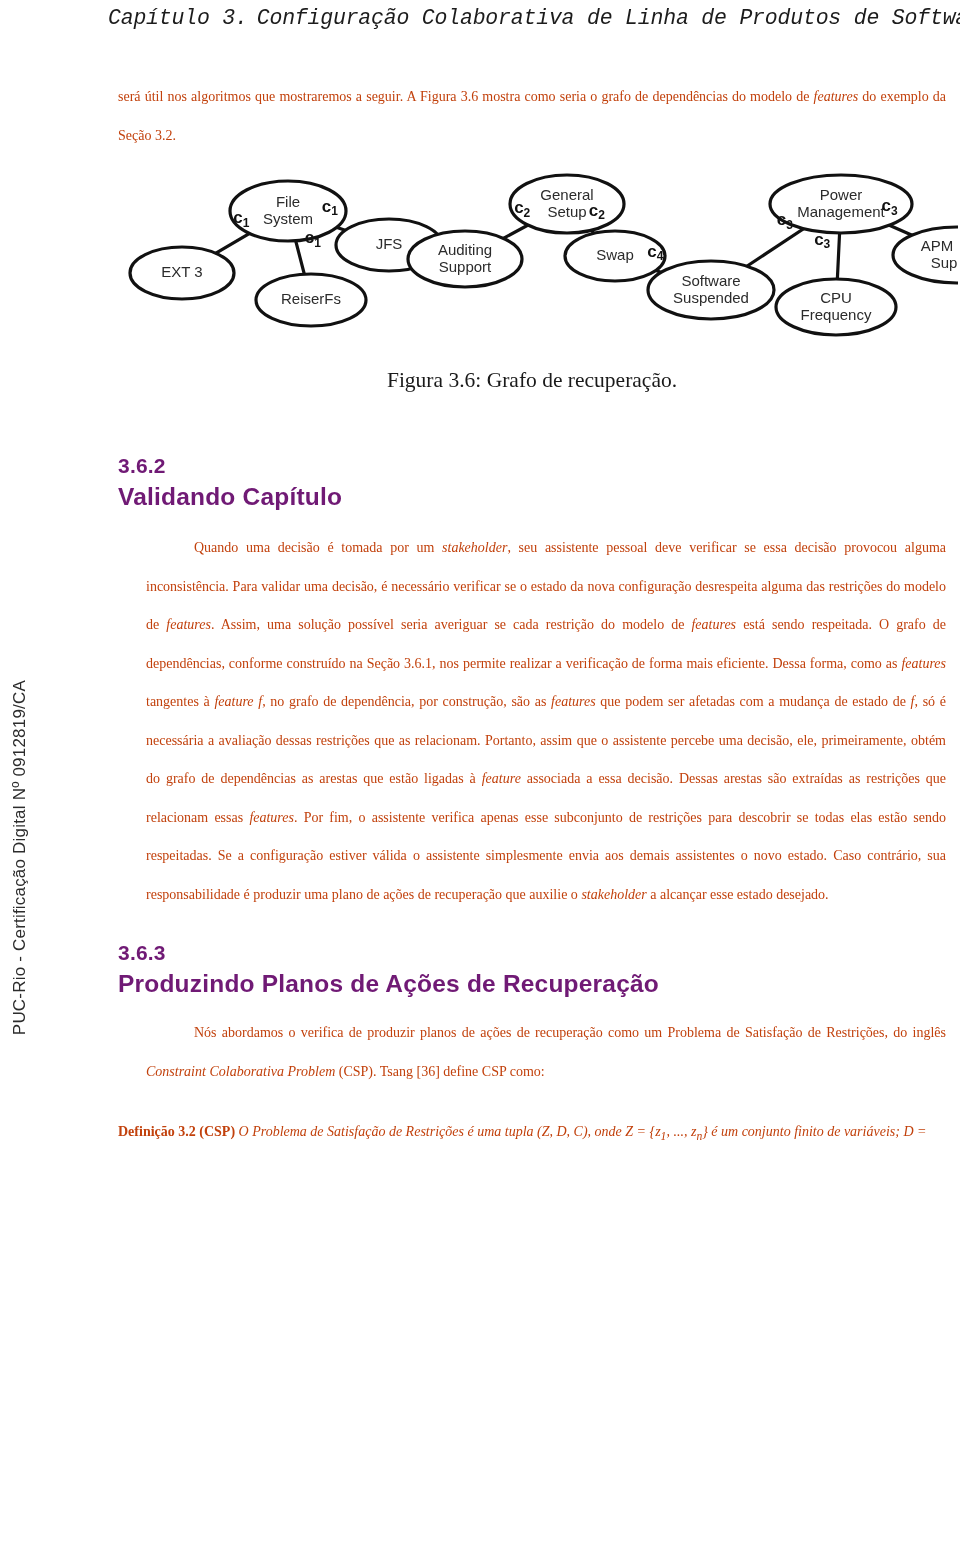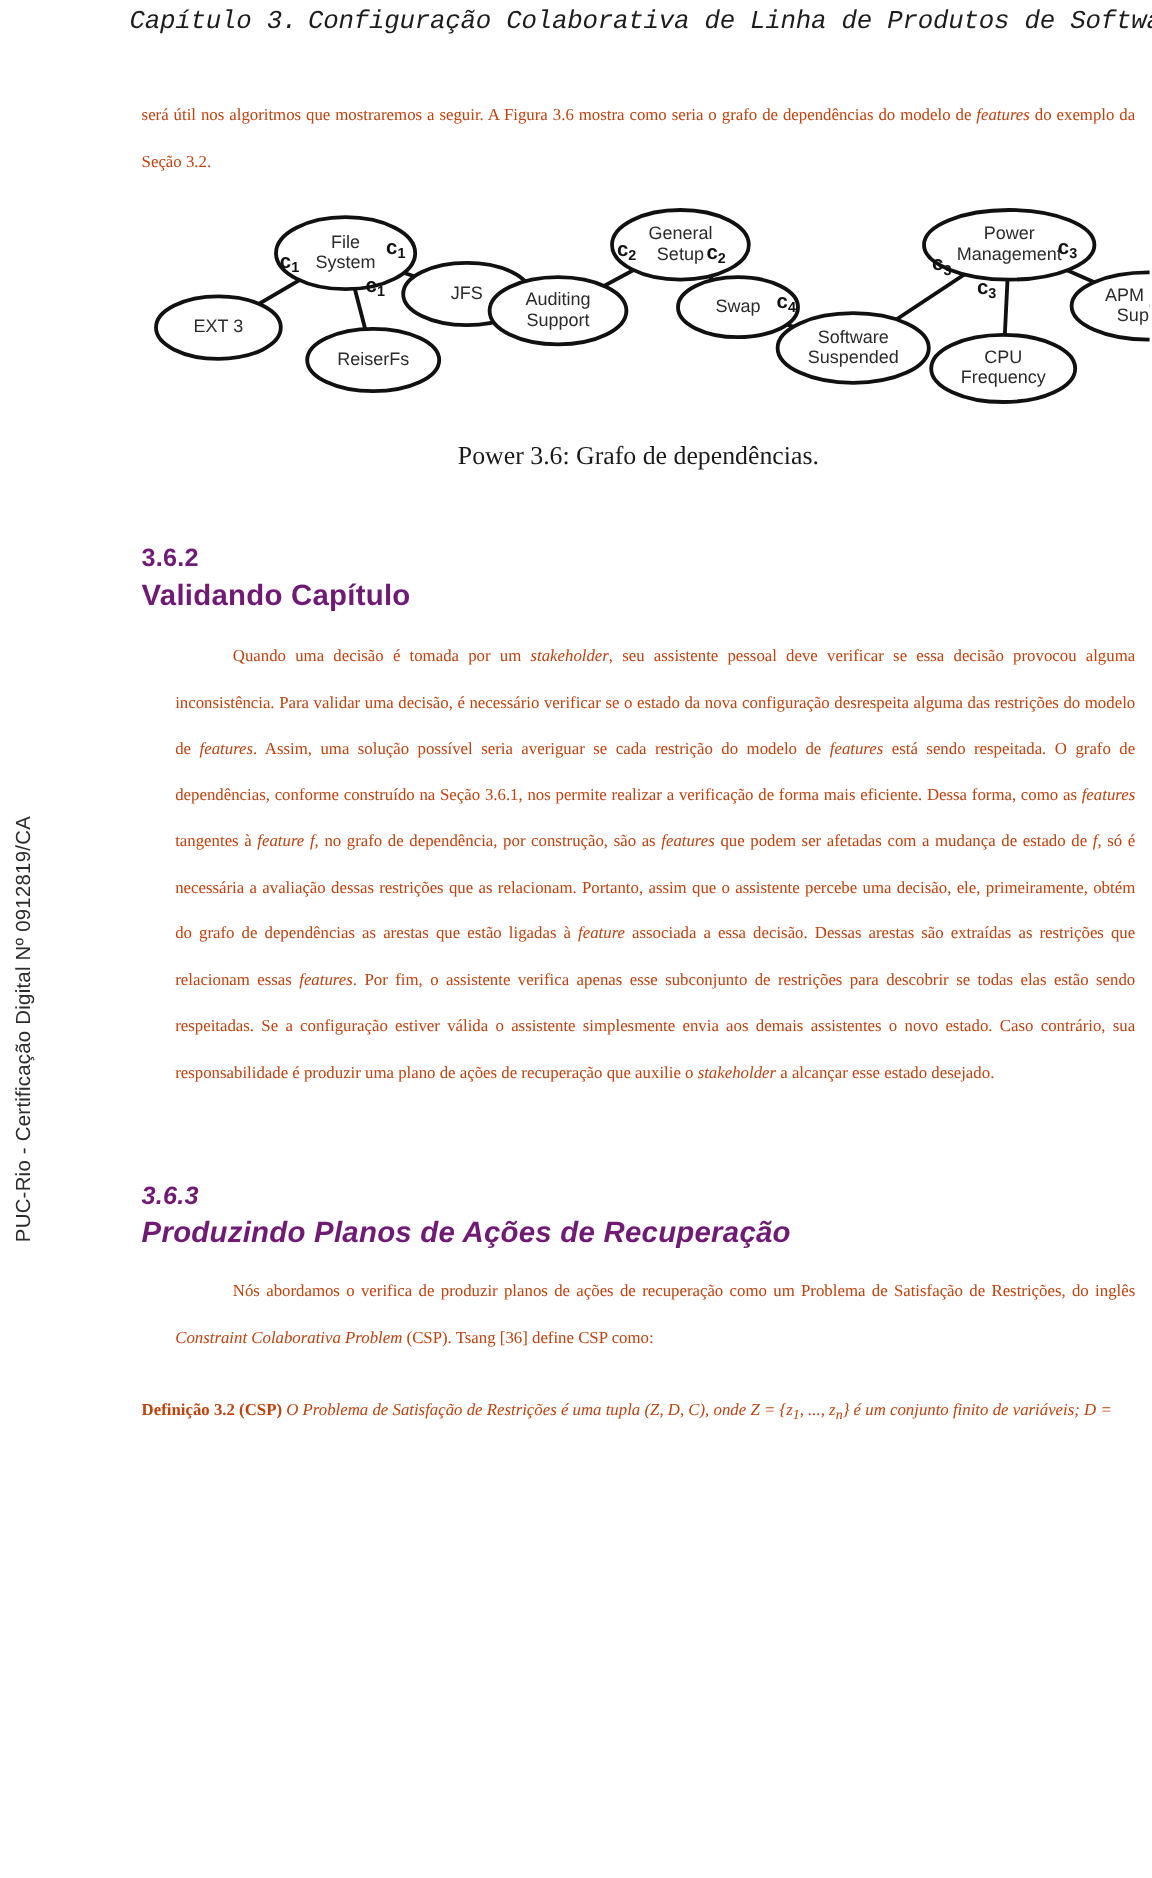--- a/index.html
+++ b/index.html
@@ -197,31 +197,31 @@
             <text x="221.78370457138166" y="38.128407008542766" text-anchor="middle" dominant-baseline="middle" font-family="&quot;Liberation Sans&quot;, sans-serif" font-size="17" font-weight="bold" fill="#111">c<tspan font-size="12" dy="5">1</tspan></text>
             <text x="414.211556280828" y="39.83670437535384" text-anchor="middle" dominant-baseline="middle" font-family="&quot;Liberation Sans&quot;, sans-serif" font-size="17" font-weight="bold" fill="#111">c<tspan font-size="12" dy="5">2</tspan></text>
             <text x="488.77165855866724" y="42.18923825353788" text-anchor="middle" dominant-baseline="middle" font-family="&quot;Liberation Sans&quot;, sans-serif" font-size="17" font-weight="bold" fill="#111">c<tspan font-size="12" dy="5">2</tspan></text>
             <text x="547.2354014181581" y="83.21533717225947" text-anchor="middle" dominant-baseline="middle" font-family="&quot;Liberation Sans&quot;, sans-serif" font-size="17" font-weight="bold" fill="#111">c<tspan font-size="12" dy="5">4</tspan></text>
             <text x="676.8204936195592" y="51.78167640165915" text-anchor="middle" dominant-baseline="middle" font-family="&quot;Liberation Sans&quot;, sans-serif" font-size="17" font-weight="bold" fill="#111">c<tspan font-size="12" dy="5">3</tspan></text>
             <text x="714.219994831788" y="71.25572790445572" text-anchor="middle" dominant-baseline="middle" font-family="&quot;Liberation Sans&quot;, sans-serif" font-size="17" font-weight="bold" fill="#111">c<tspan font-size="12" dy="5">3</tspan></text>
             <text x="781.6020602437351" y="37.79766689660256" text-anchor="middle" dominant-baseline="middle" font-family="&quot;Liberation Sans&quot;, sans-serif" font-size="17" font-weight="bold" fill="#111">c<tspan font-size="12" dy="5">3</tspan></text>
           </g>
       </svg>
     </div>
-    <div class="figure-caption">Power 3.6: Grafo de dependências.</div>
+    <div class="figure-caption">Figura 3.6: Grafo de recuperação.</div>
   </div>
 
   <div class="section-head" style="margin-top:58px;">
     <span class="num">3.6.2</span>
     <span class="title">Validando Capítulo</span>
   </div>
 
   <p class="body indent" style="margin-top:16px;"><span>Quando uma decisão é tomada por um </span><span class="it">stakeholder</span><span>, seu assistente pessoal deve verificar se essa decisão provocou alguma inconsistência. Para validar uma decisão, é necessário verificar se o estado da nova configuração desrespeita alguma das restrições do modelo de </span><span class="it">features</span><span>. Assim, uma solução possível seria averiguar se cada restrição do modelo de </span><span class="it">features</span><span> está sendo respeitada. O grafo de dependências, conforme construído na Seção 3.6.1, nos permite realizar a verificação de forma mais eficiente. Dessa forma, como as </span><span class="it">features</span><span> tangentes à </span><span class="it">feature</span> <span class="mathvar">f</span><span>, no grafo de dependência, por construção, são as </span><span class="it">features</span><span> que podem ser afetadas com a mudança de estado de </span><span class="mathvar">f</span><span>, só é necessária a avaliação dessas restrições que as relacionam. Portanto, assim que o assistente percebe uma decisão, ele, primeiramente, obtém do grafo de dependências as arestas que estão ligadas à </span><span class="it">feature</span><span> associada a essa decisão. Dessas arestas são extraídas as restrições que relacionam essas </span><span class="it">features</span><span>. Por fim, o assistente verifica apenas esse subconjunto de restrições para descobrir se todas elas estão sendo respeitadas. Se a configuração estiver válida o assistente simplesmente envia aos demais assistentes o novo estado. Caso contrário, sua responsabilidade é produzir uma plano de ações de recuperação que auxilie o </span><span class="it">stakeholder</span><span> a alcançar esse estado desejado.</span></p>
 
-  <div class="section-head" style="margin-top:68px;font-style:italic;">
+  <div class="section-head" style="margin-top:24px;">
     <span class="num">3.6.3</span>
     <span class="title">Produzindo Planos de Ações de Recuperação</span>
   </div>
 
   <p class="body indent" style="margin-top:14px;"><span>Nós abordamos o verifica de produzir planos de ações de recuperação como um Problema de Satisfação de Restrições, do inglês </span><span class="it">Constraint Colaborativa Problem</span><span> (CSP). Tsang [36] define CSP como:</span></p>
 
   <p class="body def-block" style="margin-top:22px;"><span class="def-label">Definição 3.2 (CSP)</span> <span class="it">O Problema de Satisfação de Restrições é uma tupla </span><span class="mathvar">(Z, D, C)</span><span class="it">, onde </span><span class="mathvar"><span>Z = {z</span><sub>1</sub><span>, ..., z</span><sub>n</sub><span>}</span></span><span class="it"> é um conjunto finito de variáveis; </span><span class="mathvar">D</span><span class="it"> =</span></p>
 
 </div>
 

